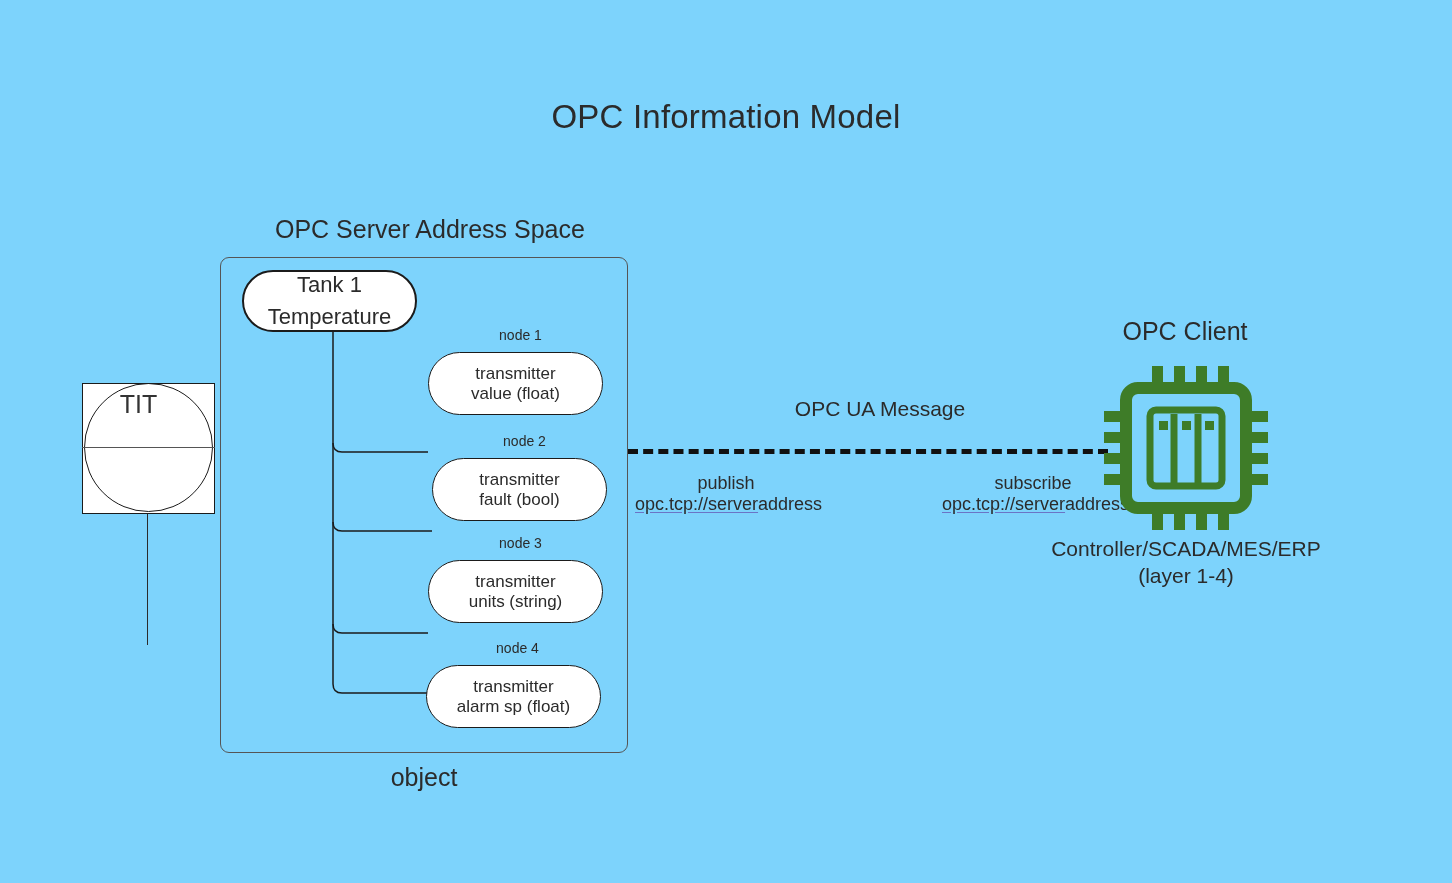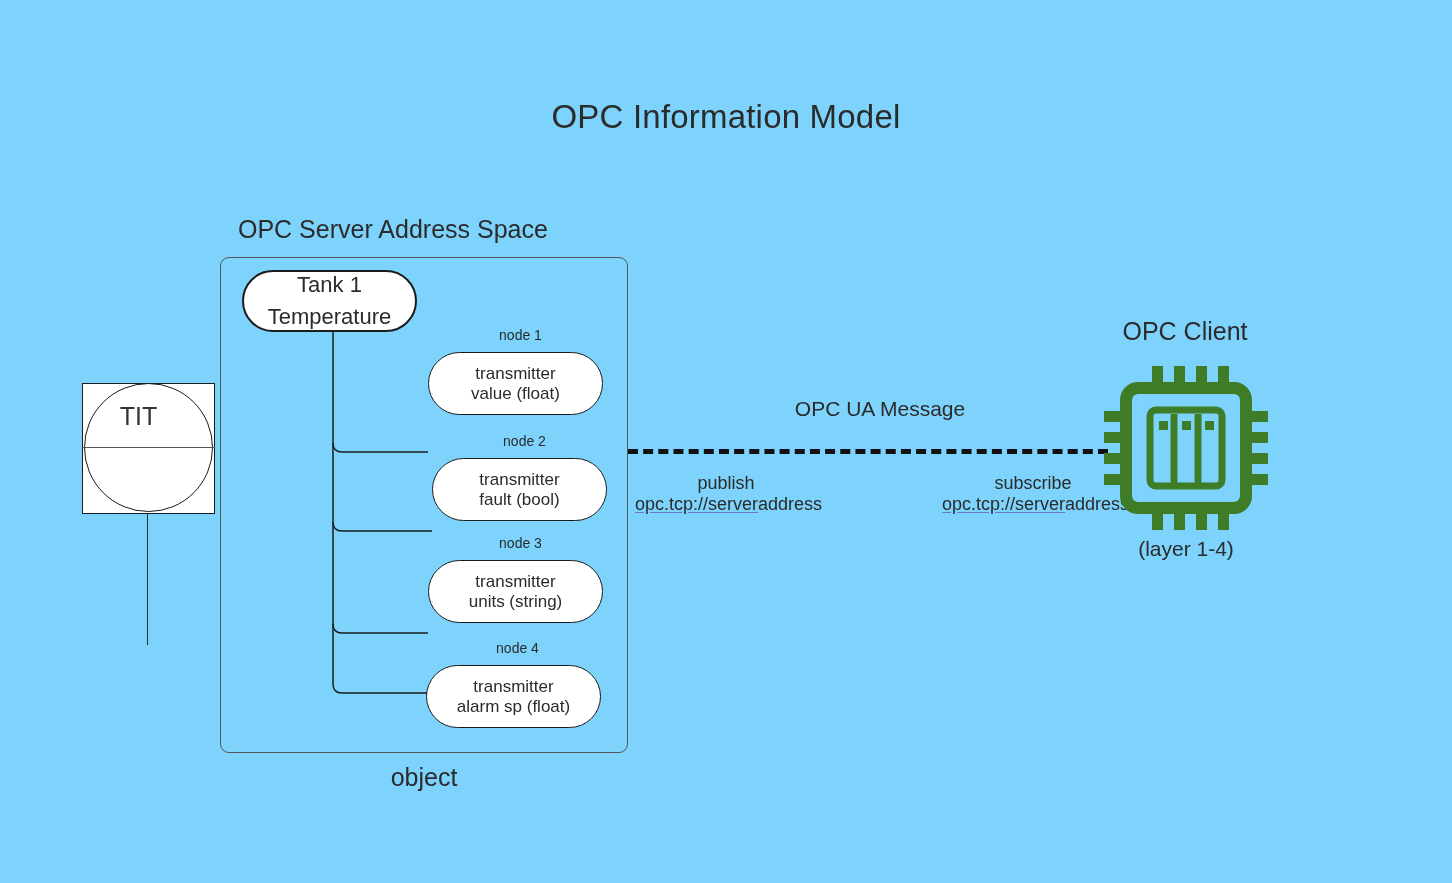--- a/index.html
+++ b/index.html
@@ -31,20 +31,21 @@
     color: #2b2b2b;
     letter-spacing: 0.2px;
     white-space: nowrap;
   }
 
   .section-label {
     position: absolute;
     font-size: 25px;
     color: #2b2b2b;
     white-space: nowrap;
+    margin-left: 37px;
   }
 
   
   .server-box {
     position: absolute;
     left: 220px;
     top: 257px;
     width: 408px;
     height: 496px;
     border: 1.6px solid #555555;
@@ -154,21 +155,21 @@
     position: absolute;
     left: 0;
     top: 64px;
     width: 133px;
     height: 0;
     border-top: 1.7px solid #555555;
   }
   .tit-text {
     position: absolute;
     left: 0;
-    top: 19px;
+    top: 7px;
     width: 113px;
     text-align: center;
     font-size: 25px;
     color: #333333;
   }
   .tit-stem {
     position: absolute;
     left: 65px;
     top: 131px;
     width: 0;
@@ -358,16 +359,17 @@
 
       <g fill="#3e7c28">
         <rect x="55" y="55" width="9" height="9"></rect>
         <rect x="78" y="55" width="9" height="9"></rect>
         <rect x="101" y="55" width="9" height="9"></rect>
       </g>
     </svg>
   </div>
 
   <div class="client-caption">
+    <span>Controller/SCADA/MES/ERP</span>
     <span>(layer 1-4)</span>
   </div>
 
 </div>
 
 </body></html>

